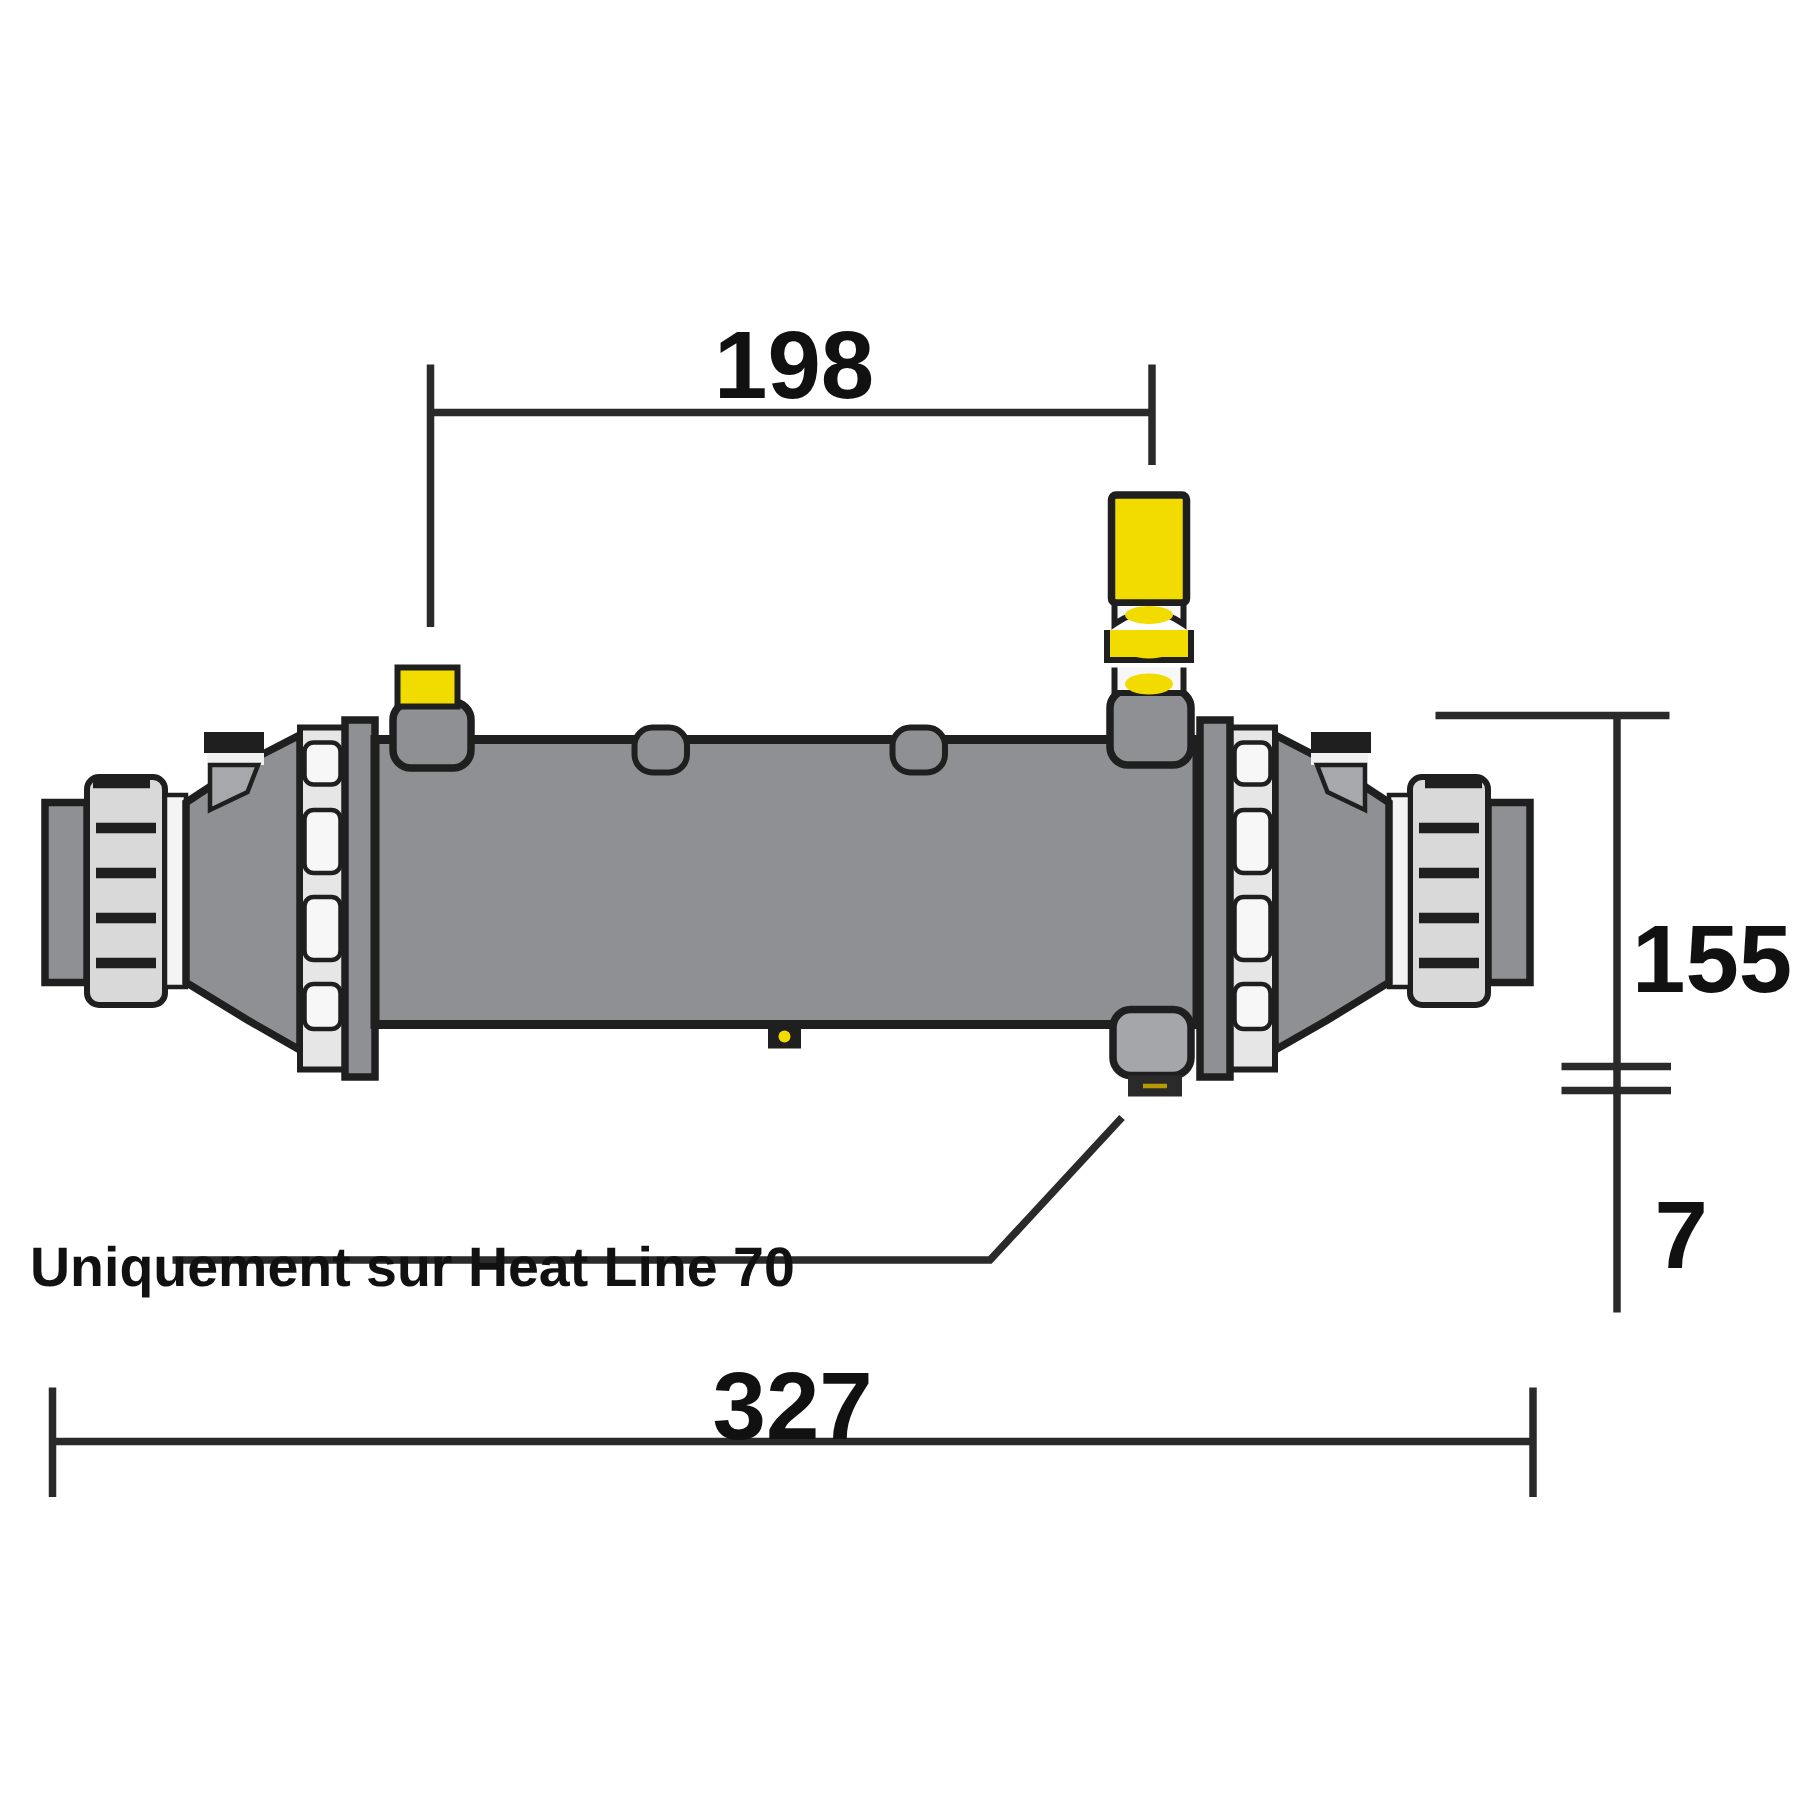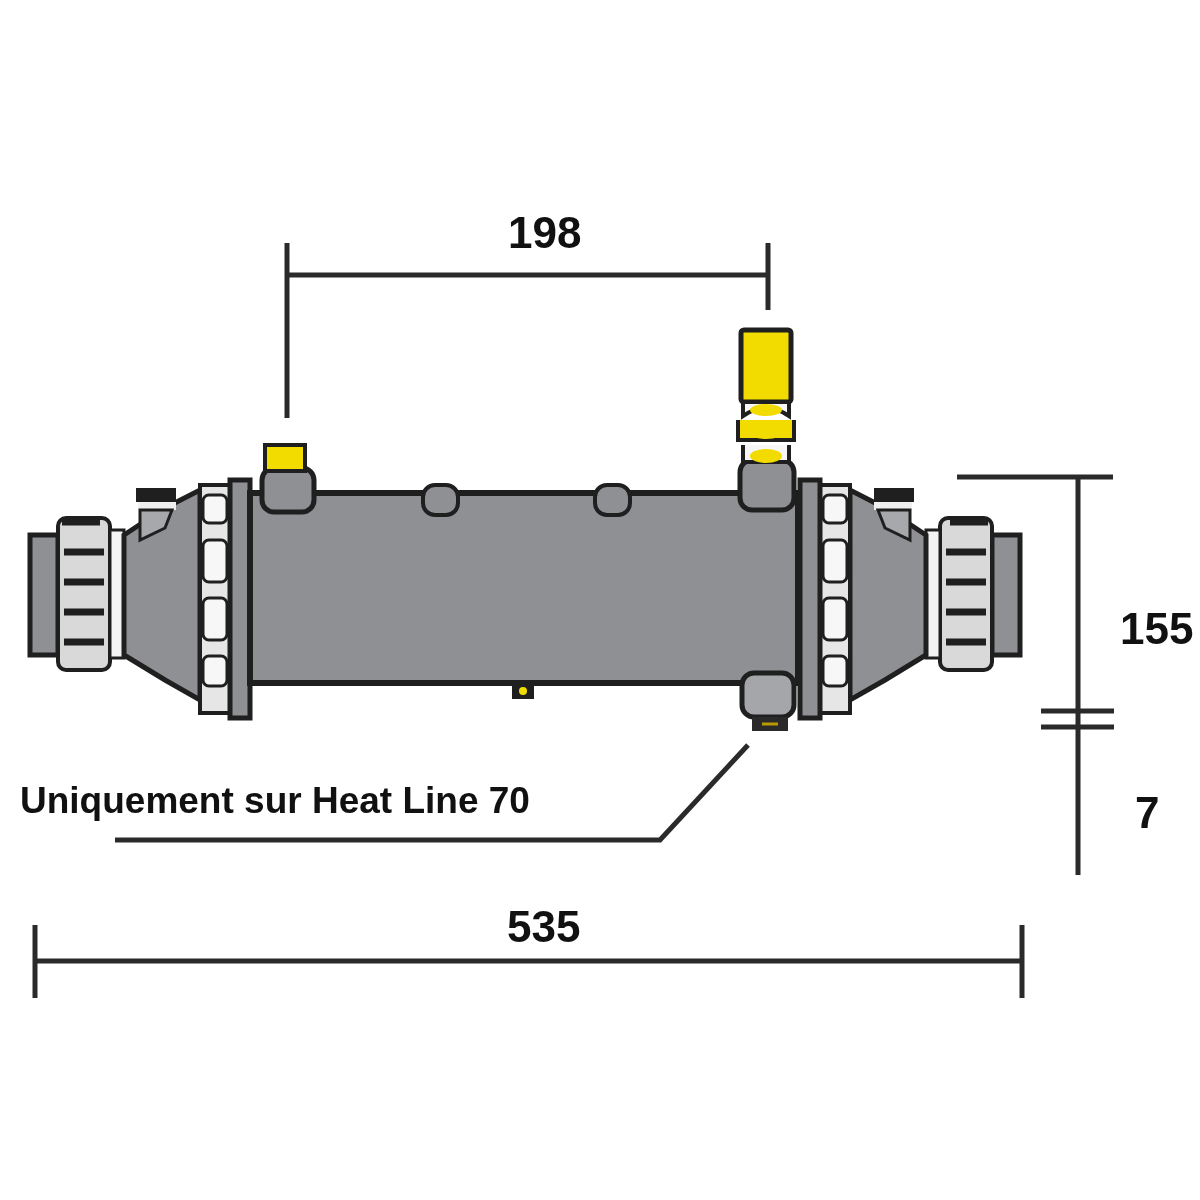--- a/index.html
+++ b/index.html
@@ -1,21 +1,21 @@
 <!DOCTYPE html>
 <html><head>
 <meta charset="utf-8">
 <style>
   html, body { margin: 0; padding: 0; background: #ffffff; }
   body { width: 1200px; height: 1200px; position: relative; overflow: hidden;
          font-family: "Liberation Sans", sans-serif; }
   #diagram { position: absolute; left: 0; top: 0; width: 1200px; height: 1200px; }
   .lbl { position: absolute; font-family: "Liberation Sans", sans-serif; font-weight: bold;
          color: #111111; white-space: nowrap; line-height: 1; }
-  .dim { font-size: 44px; margin-left: 32px; }
+  .dim { font-size: 64px; }
   .note { font-size: 37px; }
 </style>
 </head>
 <body>
 
 <svg id="diagram" viewBox="0 0 1200 1200" xmlns="http://www.w3.org/2000/svg">
 
   <g stroke="#2a2a2a" stroke-width="5" fill="none">
     <line x1="287" y1="243" x2="287" y2="418"></line>
     <line x1="287" y1="275" x2="768" y2="275"></line>
@@ -118,14 +118,14 @@
   <g stroke="#2a2a2a" stroke-width="5" fill="none">
     <line x1="35" y1="925" x2="35" y2="998"></line>
     <line x1="35" y1="961" x2="1022" y2="961"></line>
     <line x1="1022" y1="925" x2="1022" y2="998"></line>
   </g>
 </svg>
 
 <div class="lbl dim" style="left:476px; top:211px;">198</div>
 <div class="lbl dim" style="left:1088px; top:607px;">155</div>
 <div class="lbl dim" style="left:1103px; top:791px;">7</div>
-<div class="lbl note" style="left:20px; top:782px;">Uniquement sur Heat Line 70</div>
-<div class="lbl dim" style="left:475px; top:905px;">535</div>
+<div class="lbl note" style="left:20px; top:826px;">Uniquement sur Heat Line 70</div>
+<div class="lbl dim" style="left:475px; top:905px;">327</div>
 
 </body></html>

